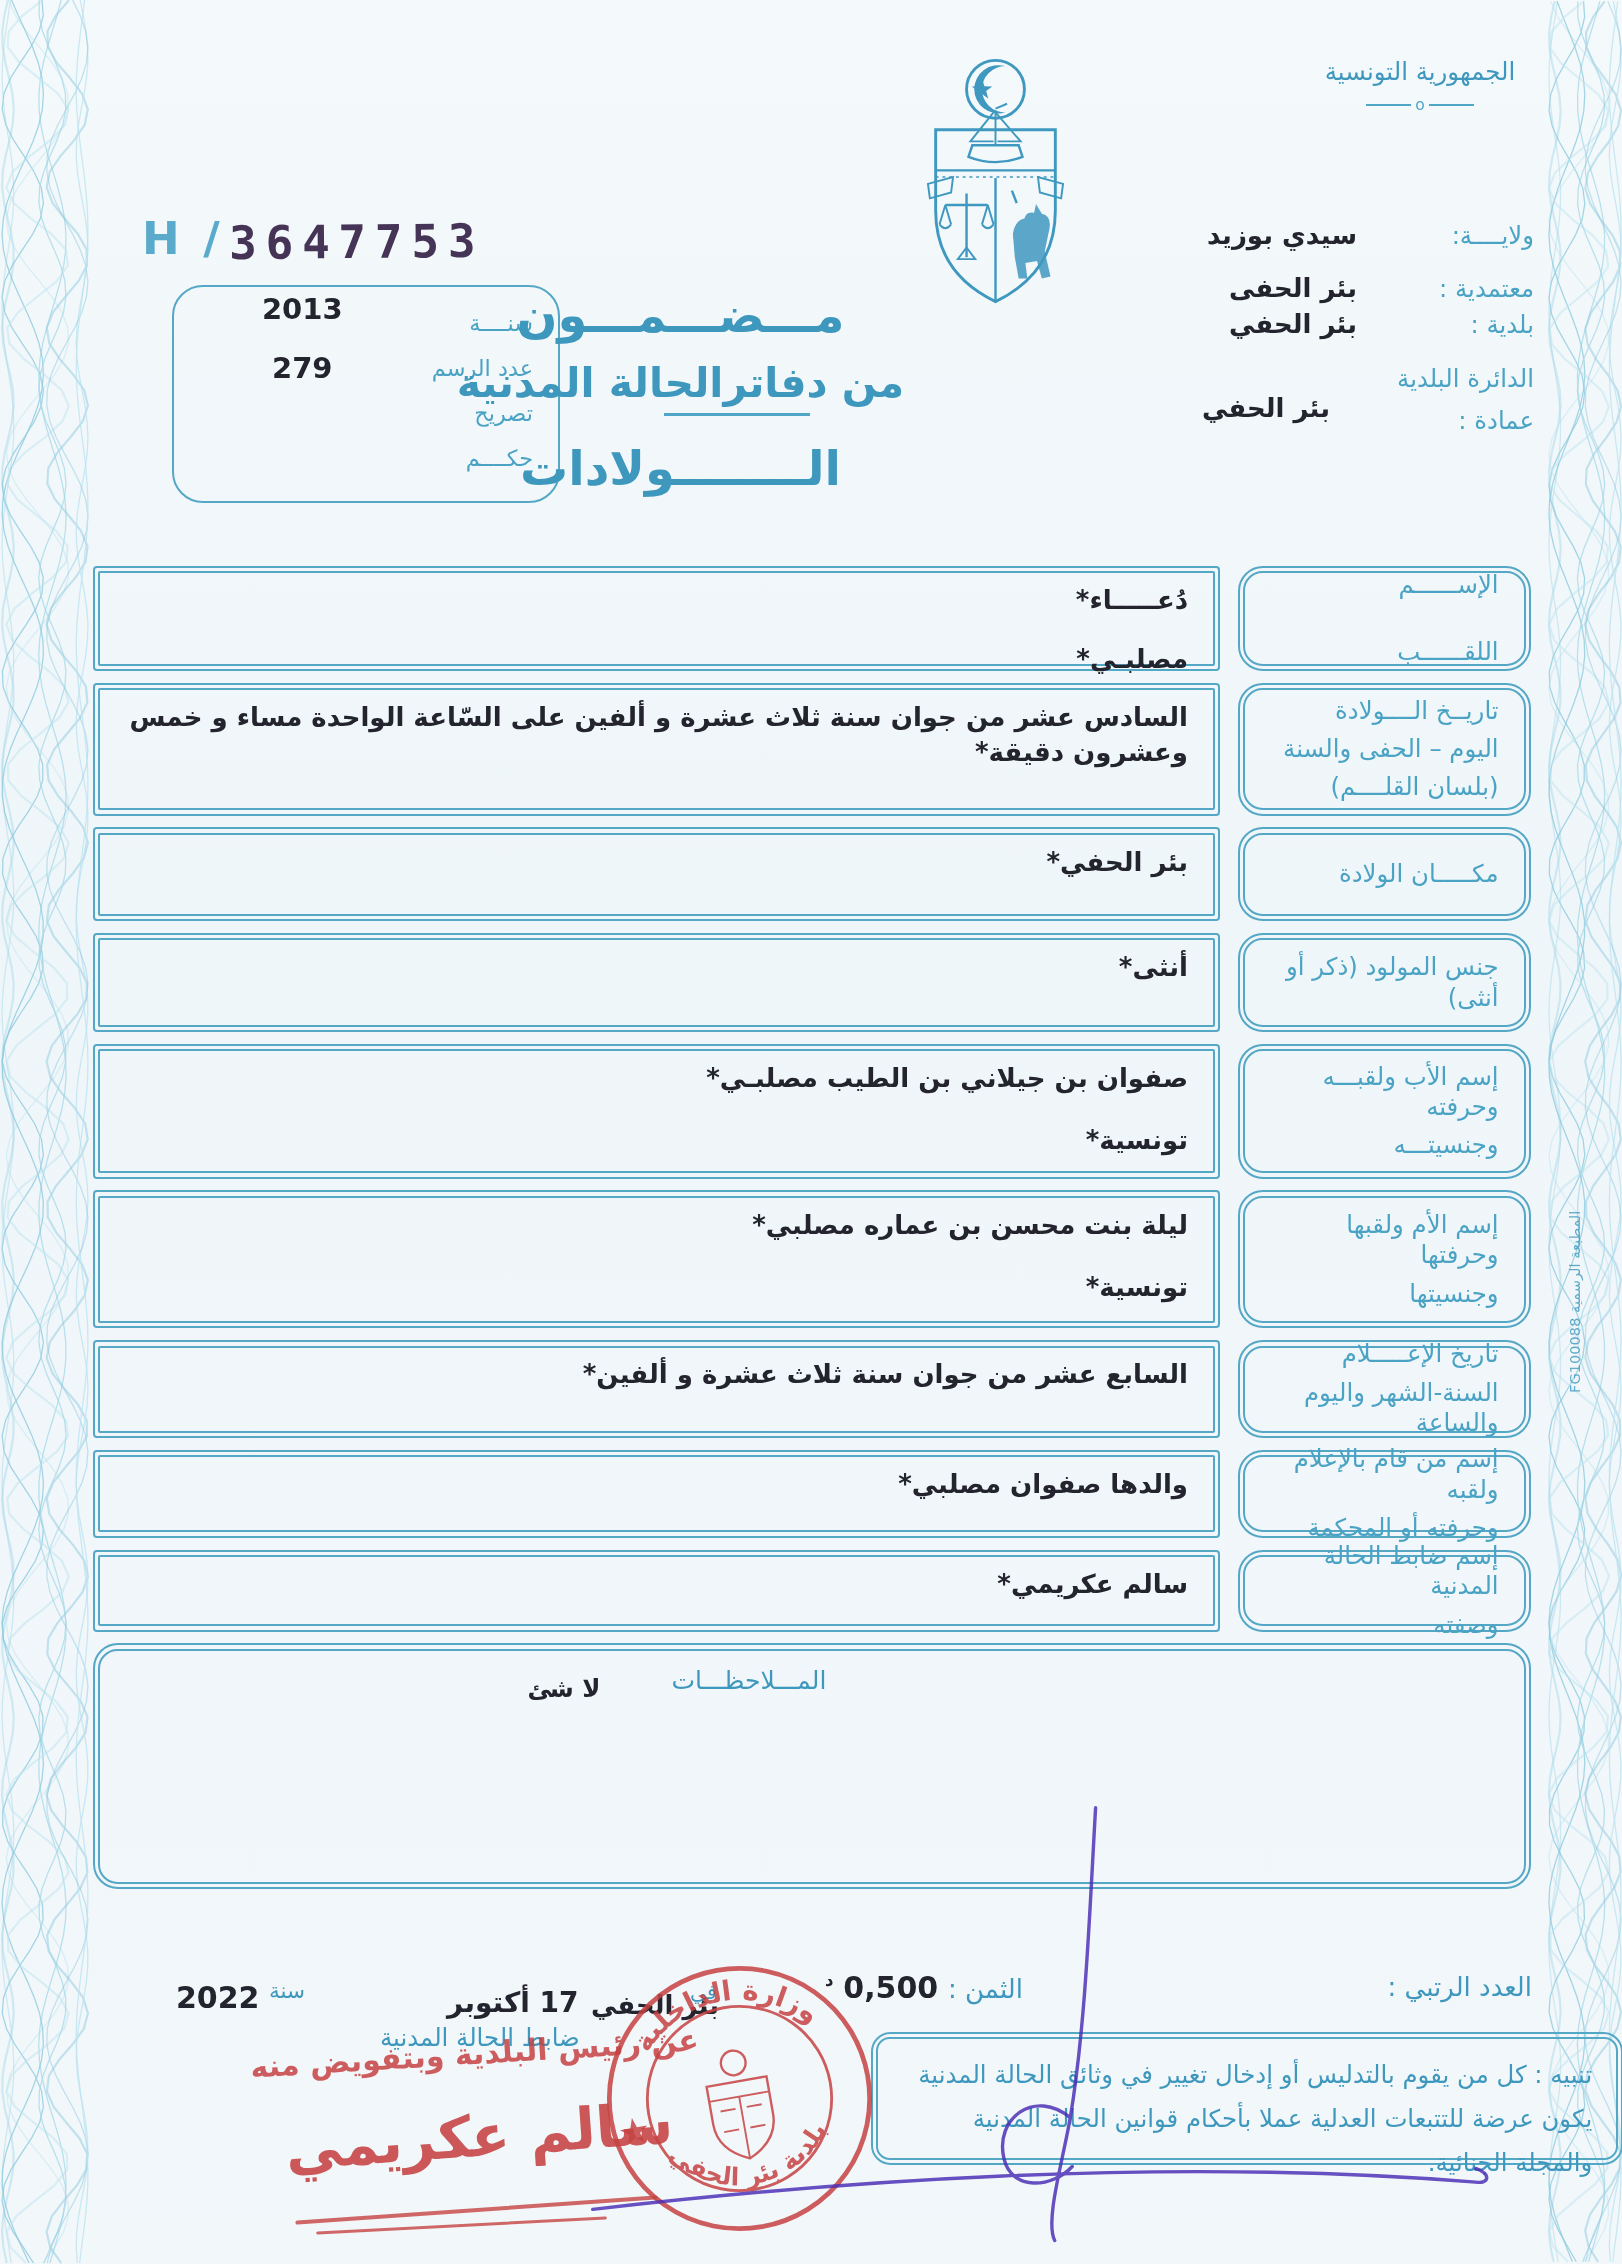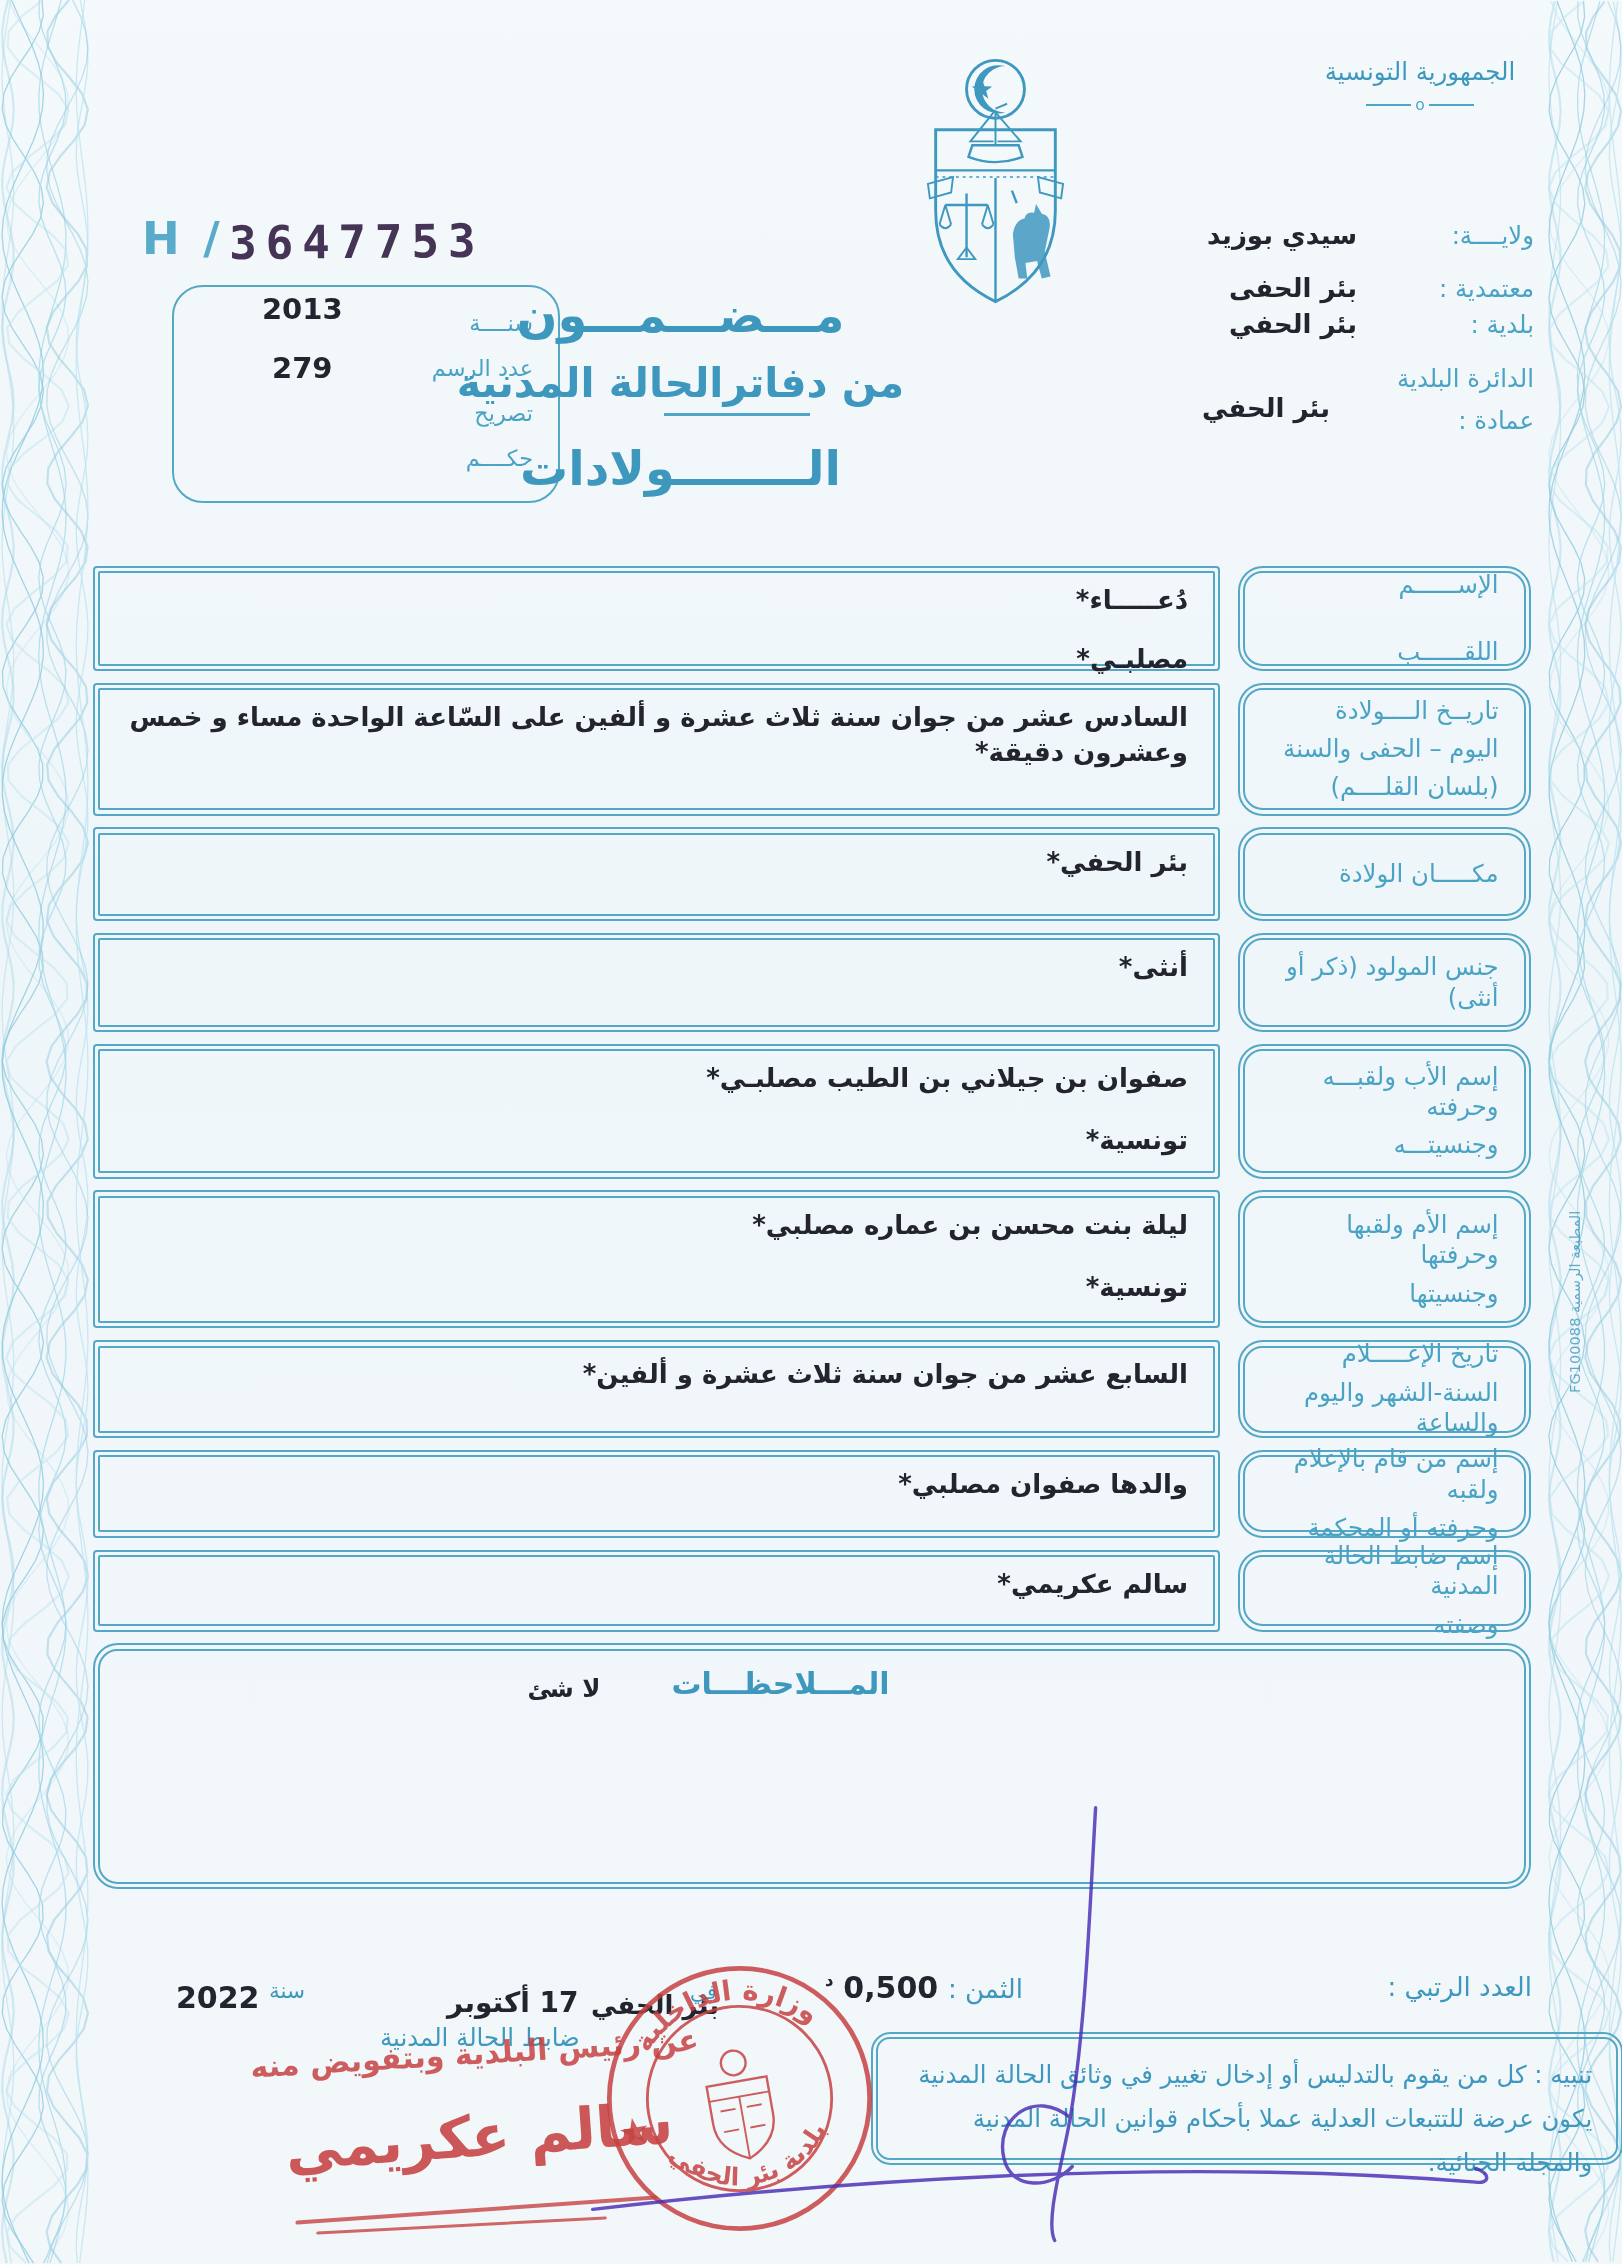--- a/index.html
+++ b/index.html
@@ -62,21 +62,21 @@
             gap:7.8px;padding:7.8px 25px;color:var(--lblue);font-size:24.4px;text-align:right;line-height:1.25;}
   .lbox.sp>.in{gap:37px;}
   .vbox{flex:1;border-radius:3.9px;}
   .vbox>.in{border-radius:2px;padding:9.8px 25px;color:var(--ink);font-weight:bold;
             font-size:26px;text-align:right;line-height:1.35;}
   .h0{height:105px}.h1{height:133px}.h2{height:94px}.h3{height:99px}.h4{height:135px}
   .h5{height:138px}.h6{height:98px}.h7{height:88px}.h8{height:82px}
   .v2a{margin-top:23.4px}.v2b{margin-top:27px}
   .notesbox{height:246px;border-radius:25px;margin-top:5.9px;}
   .notesbox>.in{border-radius:19.5px;position:relative;}
-  .notes-h{position:absolute;left:571px;top:15.6px;color:var(--blue);font-size:30px;font-weight:bold;}
+  .notes-h{position:absolute;left:571px;top:15.6px;color:var(--blue);font-size:25px;font-weight:normal;}
   .notes-v{position:absolute;left:427px;top:23.4px;color:var(--ink);font-size:24.4px;font-weight:bold;}
 
   
   .ordinal{right:91px;top:1972px;color:var(--blue);font-size:26px;direction:rtl;}
   .price{left:825px;top:1970px;direction:rtl;display:flex;align-items:baseline;gap:9.8px;}
   .price .pl{color:var(--blue);font-size:26px;}
   .price .pv{color:var(--ink);font-size:30px;font-weight:bold;}
   .price .pu{color:var(--ink);font-size:16.6px;font-weight:bold;transform:translateY(-11.7px);}
   .noticebox{left:871px;top:2032px;width:752px;height:133px;border-radius:19.5px;}
   .noticebox>.in{border-radius:13.7px;padding:13.7px 23.4px;direction:rtl;color:var(--blue);

